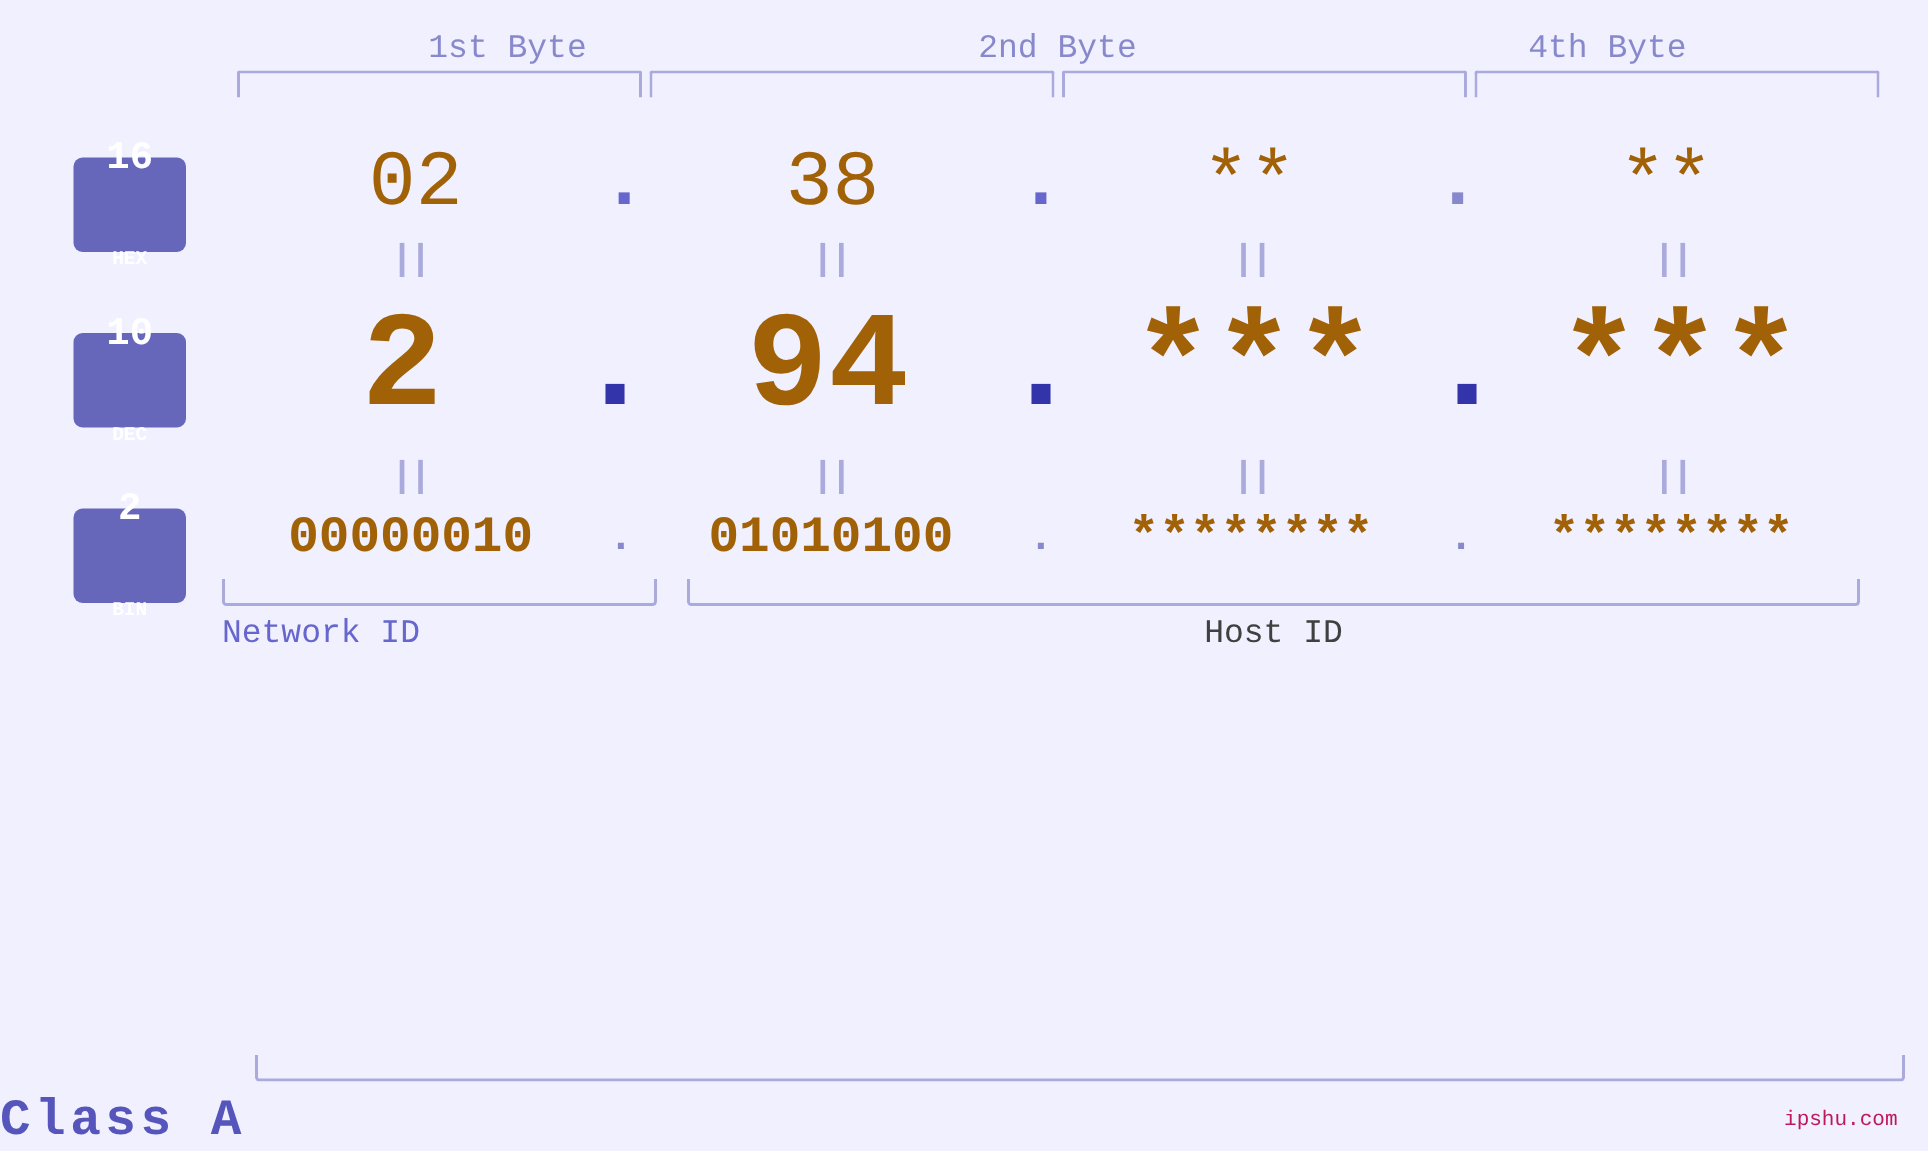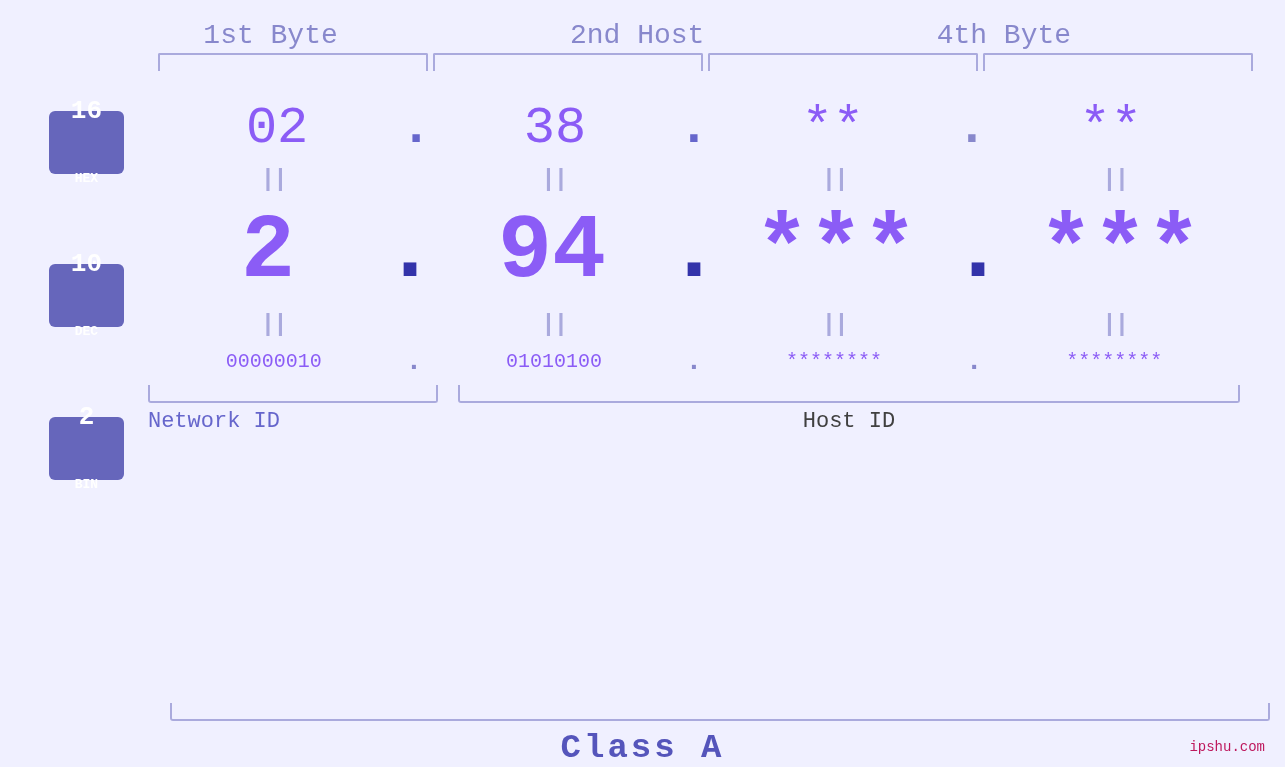--- a/index.html
+++ b/index.html
@@ -27,22 +27,23 @@
       display: flex;
       width: 100%;
       padding-left: 155px;
       margin-top: 20px;
       justify-content: space-around;
       padding-right: 30px;
     }
 
     .byte-label {
       color: #8888cc;
-      font-size: 28px;
-      font-family: 'Courier New', monospace;
+      font-size: 22px;
+      font-family: 'Courier New', monospace;
+      text-align: center;
       width: 270px;
     }
 
     
     .bracket-row {
       display: flex;
       width: 100%;
       padding-left: 155px;
       padding-right: 30px;
       justify-content: space-around;
@@ -80,21 +81,21 @@
     .badge {
       background: #6666bb;
       color: white;
       border-radius: 6px;
       width: 75px;
       height: 63px;
       display: flex;
       flex-direction: column;
       align-items: center;
       justify-content: center;
-      margin-bottom: 90px;
+      margin-bottom: 54px;
       gap: 47px;
     }
 
     .badge-num {
       font-size: 26px;
       font-weight: bold;
       line-height: 1;
     }
 
     .badge-label {
@@ -121,21 +122,21 @@
 
     .value-cell {
       width: 270px;
       display: flex;
       align-items: center;
       justify-content: center;
       gap: 0;
     }
 
     .val {
-      color: #8b5cf6;
+      color: #a16207;
       text-align: center;
     }
 
     .dot-separator {
       color: #6666cc;
       font-weight: bold;
     }
 
     
     .hex-row .val {
@@ -152,22 +153,23 @@
       font-weight: bold;
       font-family: 'Courier New', monospace;
     }
     .dec-row .dot-separator {
       font-size: 90px;
       font-weight: bold;
     }
 
     
     .bin-row .val {
-      font-size: 20px;
-      font-family: 'Courier New', monospace;
+      font-size: 34px;
+      font-family: 'Courier New', monospace;
+      font-weight: bold;
     }
     .bin-row .dot-separator {
       font-size: 28px;
     }
 
     
     .equals-row {
       display: flex;
       justify-content: space-around;
       width: 100%;
@@ -207,21 +209,21 @@
     }
 
   </style>
 </head>
 <body>
 
 <div class="container">
 
   <div class="byte-headers">
     <div class="byte-label">1st Byte</div>
-    <div class="byte-label">2nd Host</div>
+    <div class="byte-label">2nd Byte</div>
     <div class="byte-label">4th Byte</div>
   </div>
 
   <div class="bracket-row">
     <div class="bracket"></div>
     <div class="bracket"></div>
     <div class="bracket"></div>
     <div class="bracket"></div>
   </div>
 
@@ -341,19 +343,19 @@
         <div style="width:290px; text-align:left; color:#6666cc; font-size:22px; font-family:'Courier New',monospace;">Network ID</div>
         <div style="width:20px;"></div>
         <div style="flex:1; text-align:center; color:#404040; font-size:22px; font-family:'Courier New',monospace;">Host ID</div>
       </div>
 
     </div>
   </div>
 
   <div style="width:calc(100% - 185px); margin-left:155px; height:18px; border:2px solid #aaaadd; border-top:none; border-radius:0 0 3px 3px; margin-top:8px;"></div>
 
-  <div style="width:100%; display:flex; justify-content:center; margin-top:8px;">
+  <div style="width:100%; display:flex; margin-top:8px;">
     <span class="class-label">Class A</span>
   </div>
 
   <div class="watermark">ipshu.com</div>
 
 </div>
 
 </body></html>

